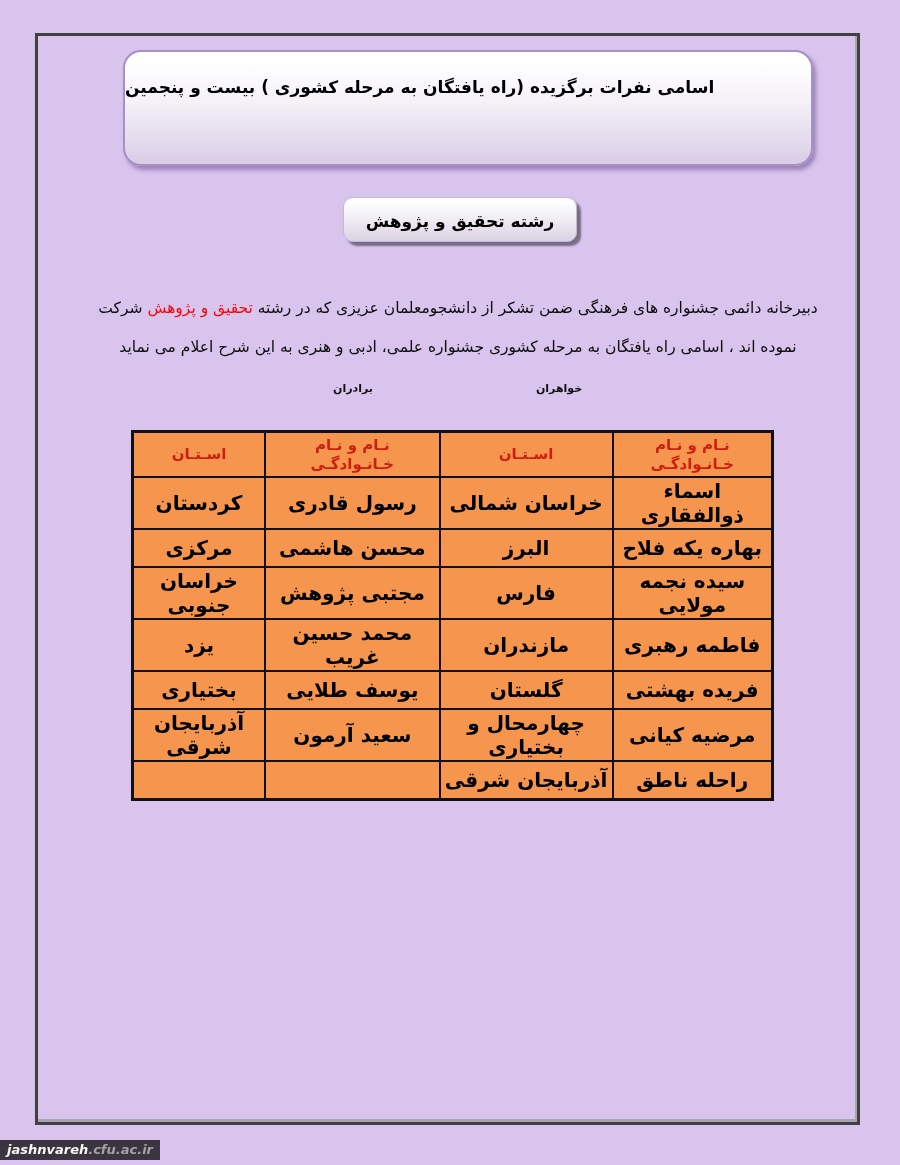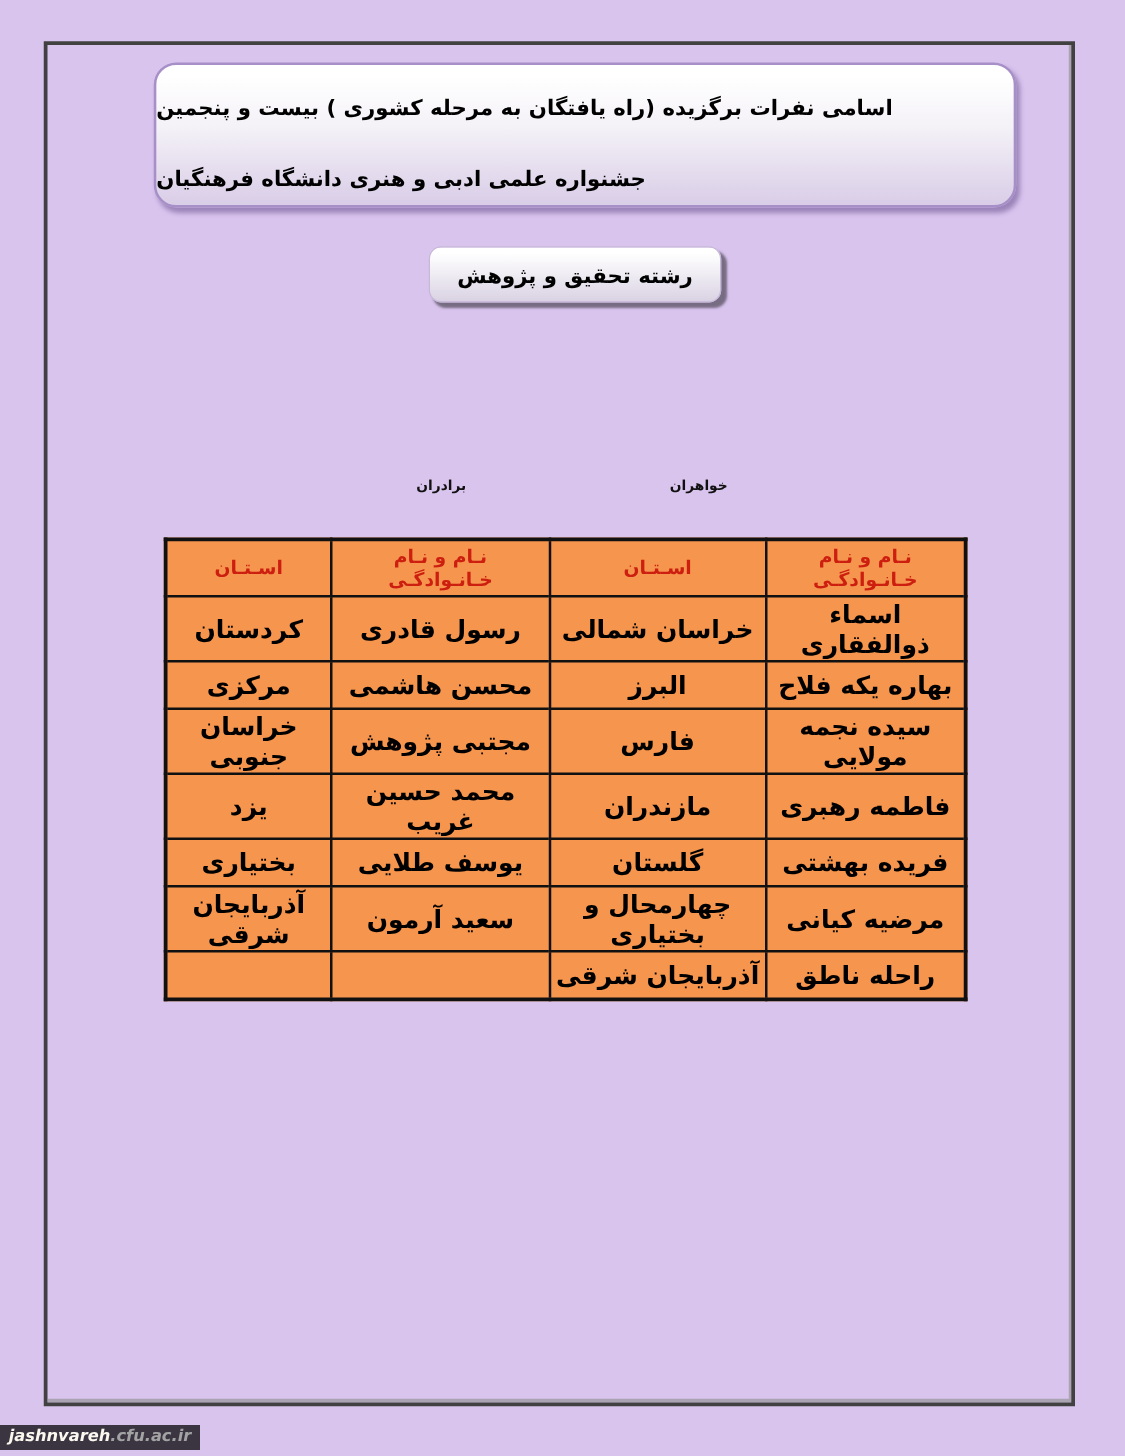--- a/index.html
+++ b/index.html
@@ -118,27 +118,27 @@
   .footer-link .domain{color:#a3a3a3;}
 </style>
 </head>
 <body>
 
 <div class="page">
   <div class="frame">
 
     <div class="title-box">
       <div class="title-line1">اسامی نفرات برگزیده (راه یافتگان به  مرحله کشوری ) بیست و پنجمین</div>
-      <div class="title-line2">جشنواره علمی ادبی و هنری دانشگاه فرهنگیان</div>
     </div>
 
     <div class="subtitle-box">
       <span>رشته تحقیق و پژوهش</span>
     </div>
 
+    <p class="intro"><span>دبیرخانه دائمی جشنواره های فرهنگی ضمن تشکر از دانشجومعلمان عزیزی که در رشته </span><span class="red">تحقیق و پژوهش</span><span>  شرکت نموده اند ، اسامی راه یافتگان به مرحله کشوری جشنواره علمی، ادبی و هنری به این شرح اعلام می نماید</span></p>
 
     <span class="group-label label-sisters">خواهران</span>
     <span class="group-label label-brothers">برادران</span>
 
     <table class="winners">
       <colgroup>
         <col style="width:25%">
         <col style="width:27%">
         <col style="width:27.3%">
         <col style="width:20.7%">

